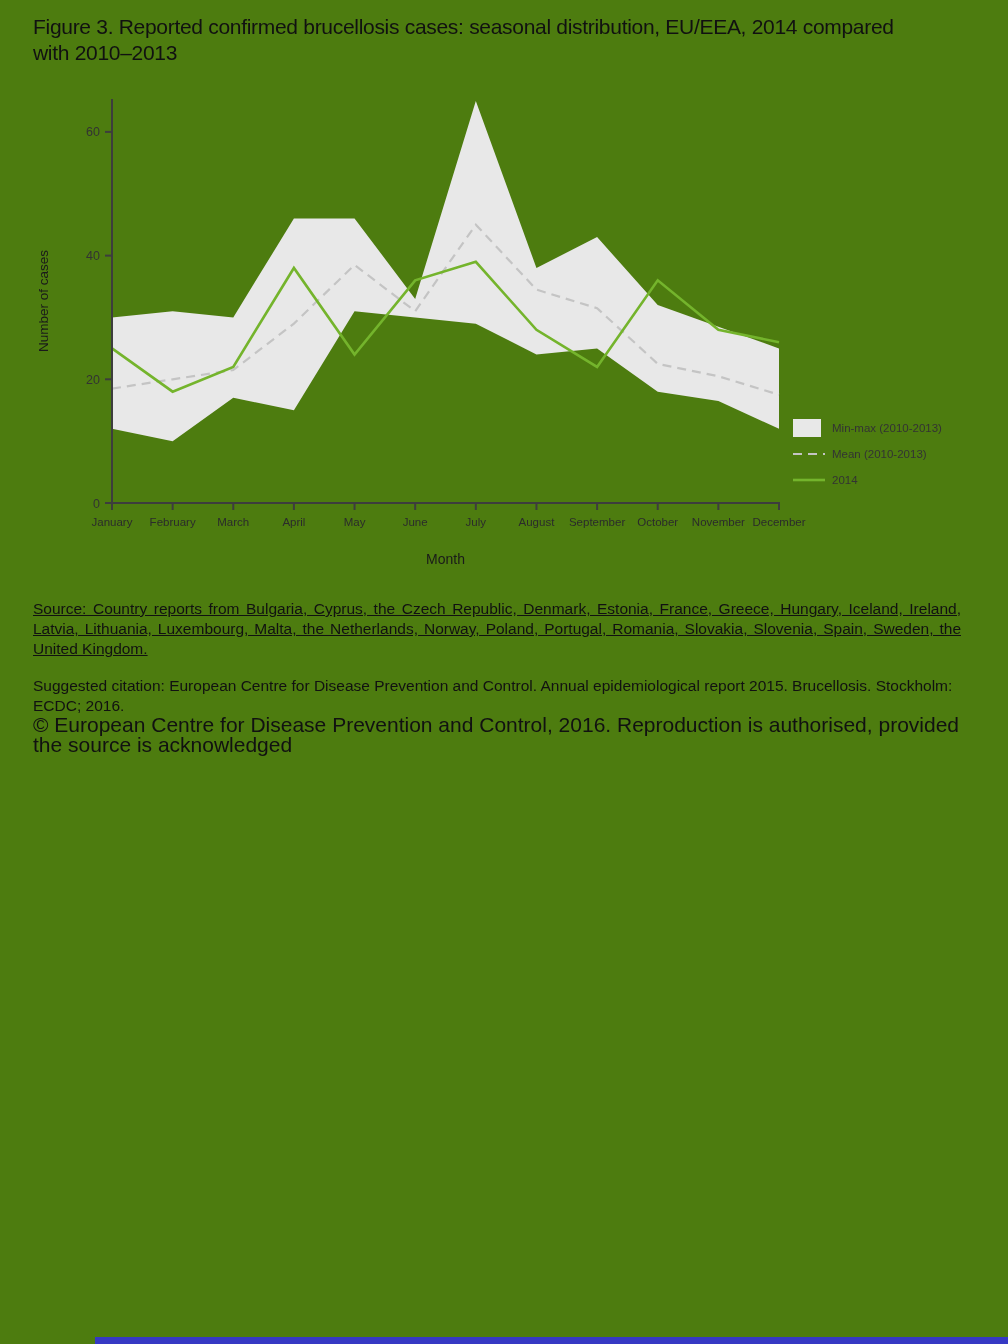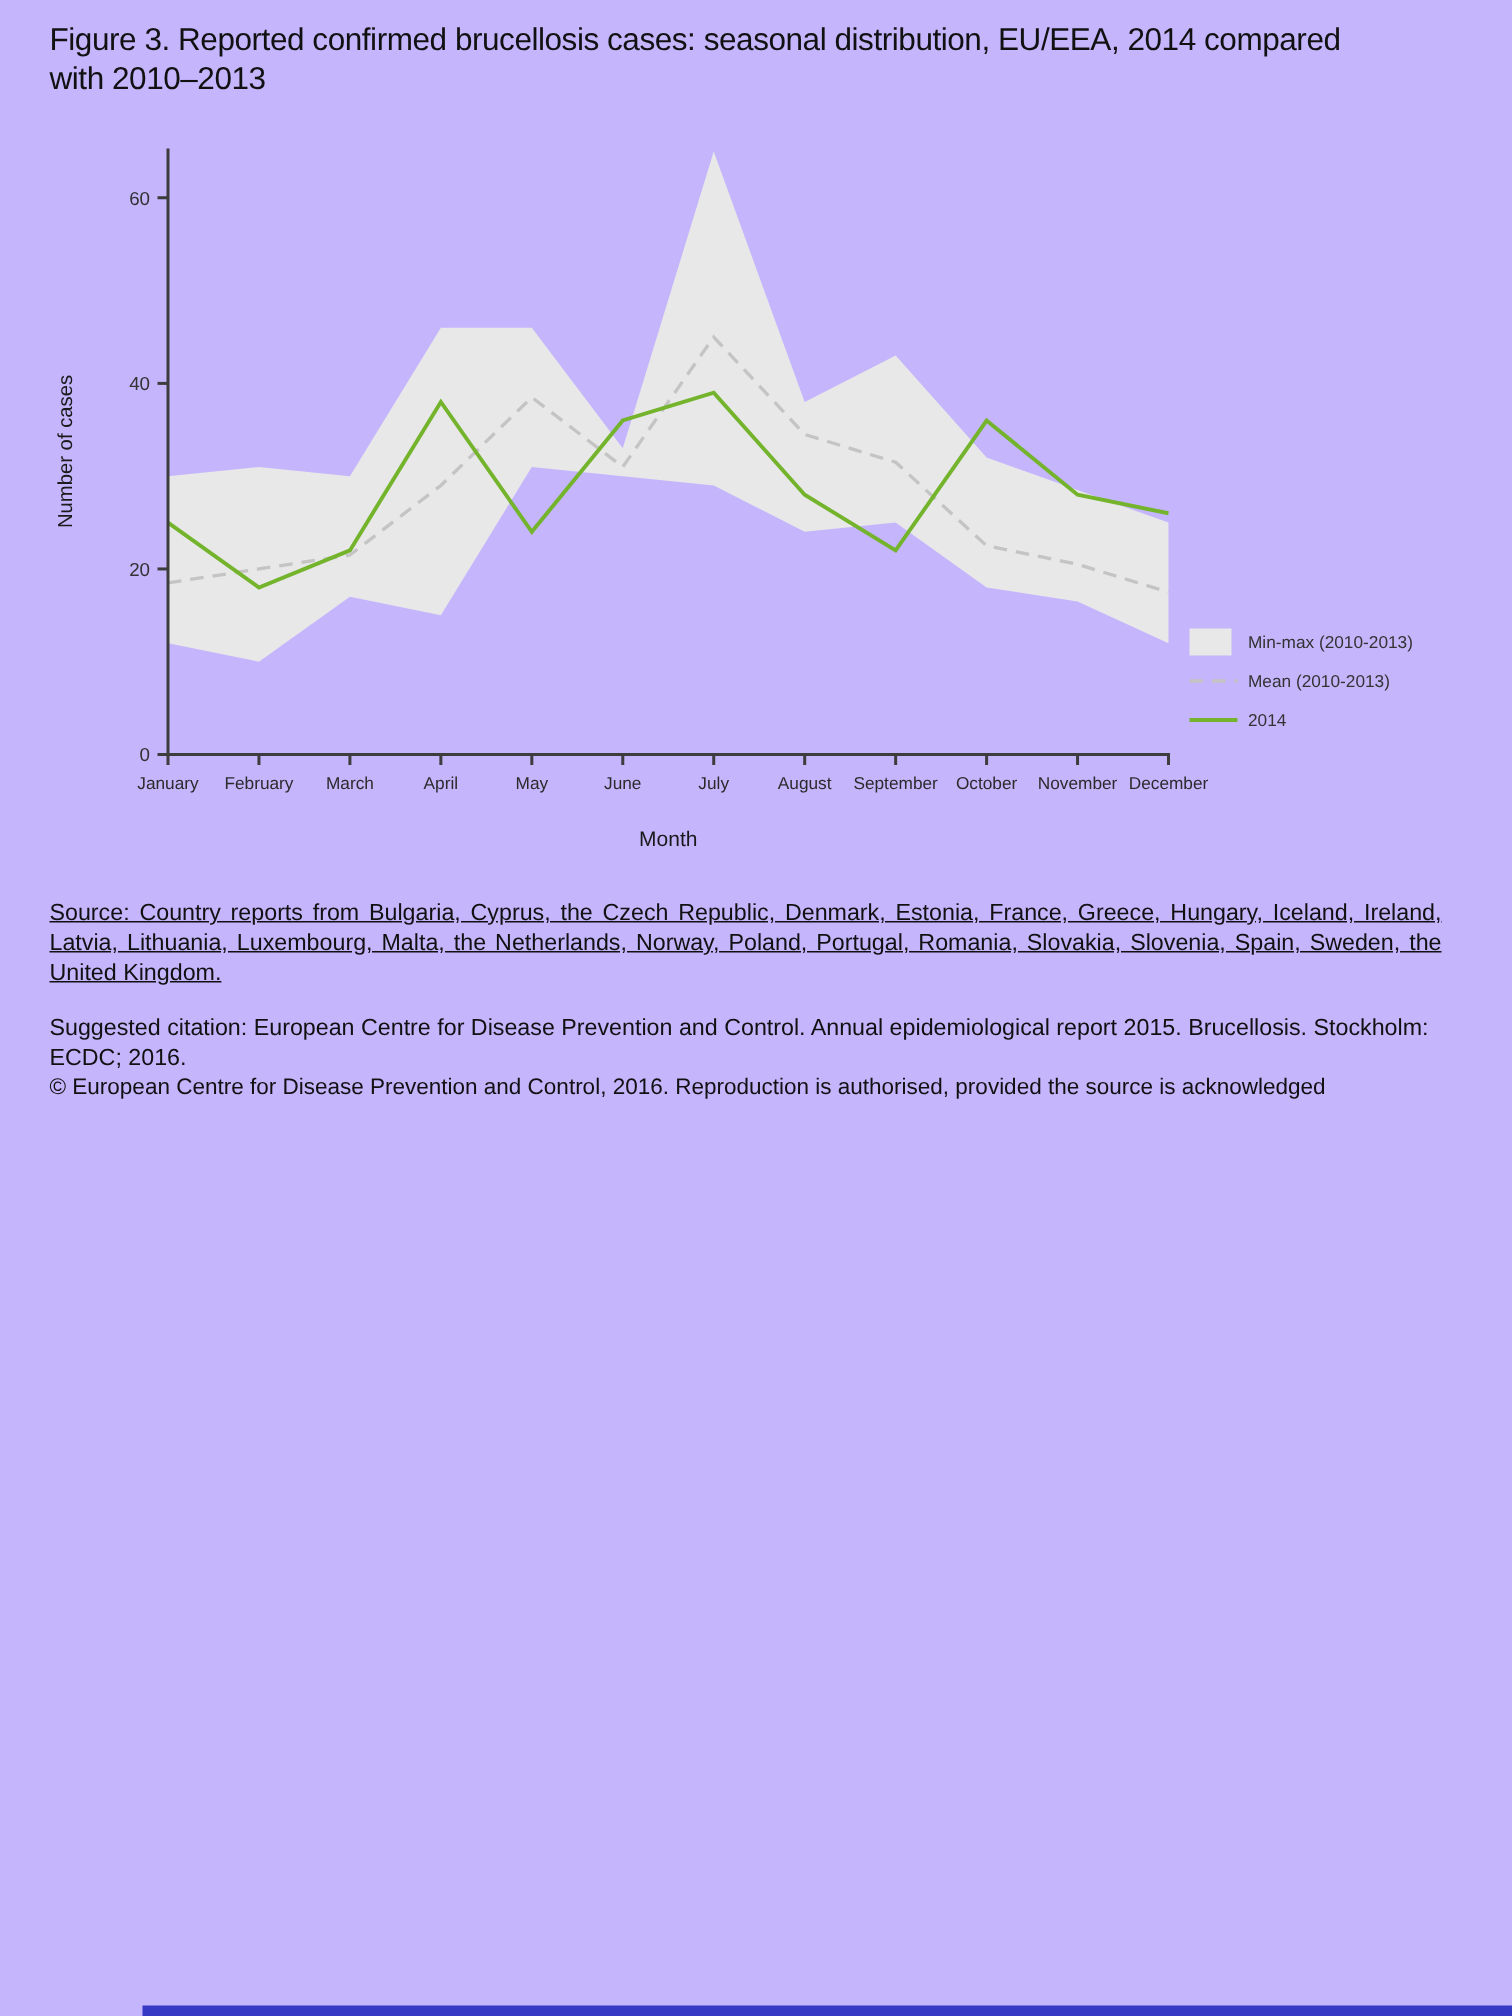--- a/index.html
+++ b/index.html
@@ -1,27 +1,27 @@
 <!DOCTYPE html>
 <html><head>
 <meta charset="utf-8">
 <style>
   html,body{margin:0;padding:0;background:#ffffff;}
-  .page{position:relative;width:1008px;height:1344px;background:#c4b5fd;overflow:hidden;
+  .page{position:relative;width:1008px;height:1344px;background:#4d7c0f;overflow:hidden;
         font-family:"Liberation Sans", sans-serif;color:#1a1a1a;}
   .title{position:absolute;left:33px;top:14px;width:862px;margin:0;
          font-size:21px;line-height:26px;font-weight:normal;letter-spacing:-0.3px;color:#111;}
   .chart-wrap{position:absolute;left:30px;top:95px;width:950px;height:480px;}
   svg text{font-family:"Liberation Sans", sans-serif;}
   .source{position:absolute;left:33px;top:599px;width:928px;margin:0;
           font-size:15.5px;line-height:20px;text-align:justify;color:#111;text-decoration:underline;}
   .citation{position:absolute;left:33px;top:676px;width:936px;margin:0;
             font-size:15.5px;line-height:19.5px;color:#111;}
   .copyright{position:absolute;left:33px;top:715px;width:960px;margin:0;
-             font-size:15px;line-height:19.5px;color:#111;}
+             font-size:21px;line-height:19.5px;color:#111;}
   .footer-bar{position:absolute;left:95px;top:1337px;width:913px;height:7px;}
 </style>
 </head>
 <body>
 
 <div class="page">
 
   <h1 class="title">Figure 3. Reported confirmed brucellosis cases: seasonal distribution, EU/EEA, 2014 compared with 2010–2013</h1>
 
   <div class="chart-wrap">

